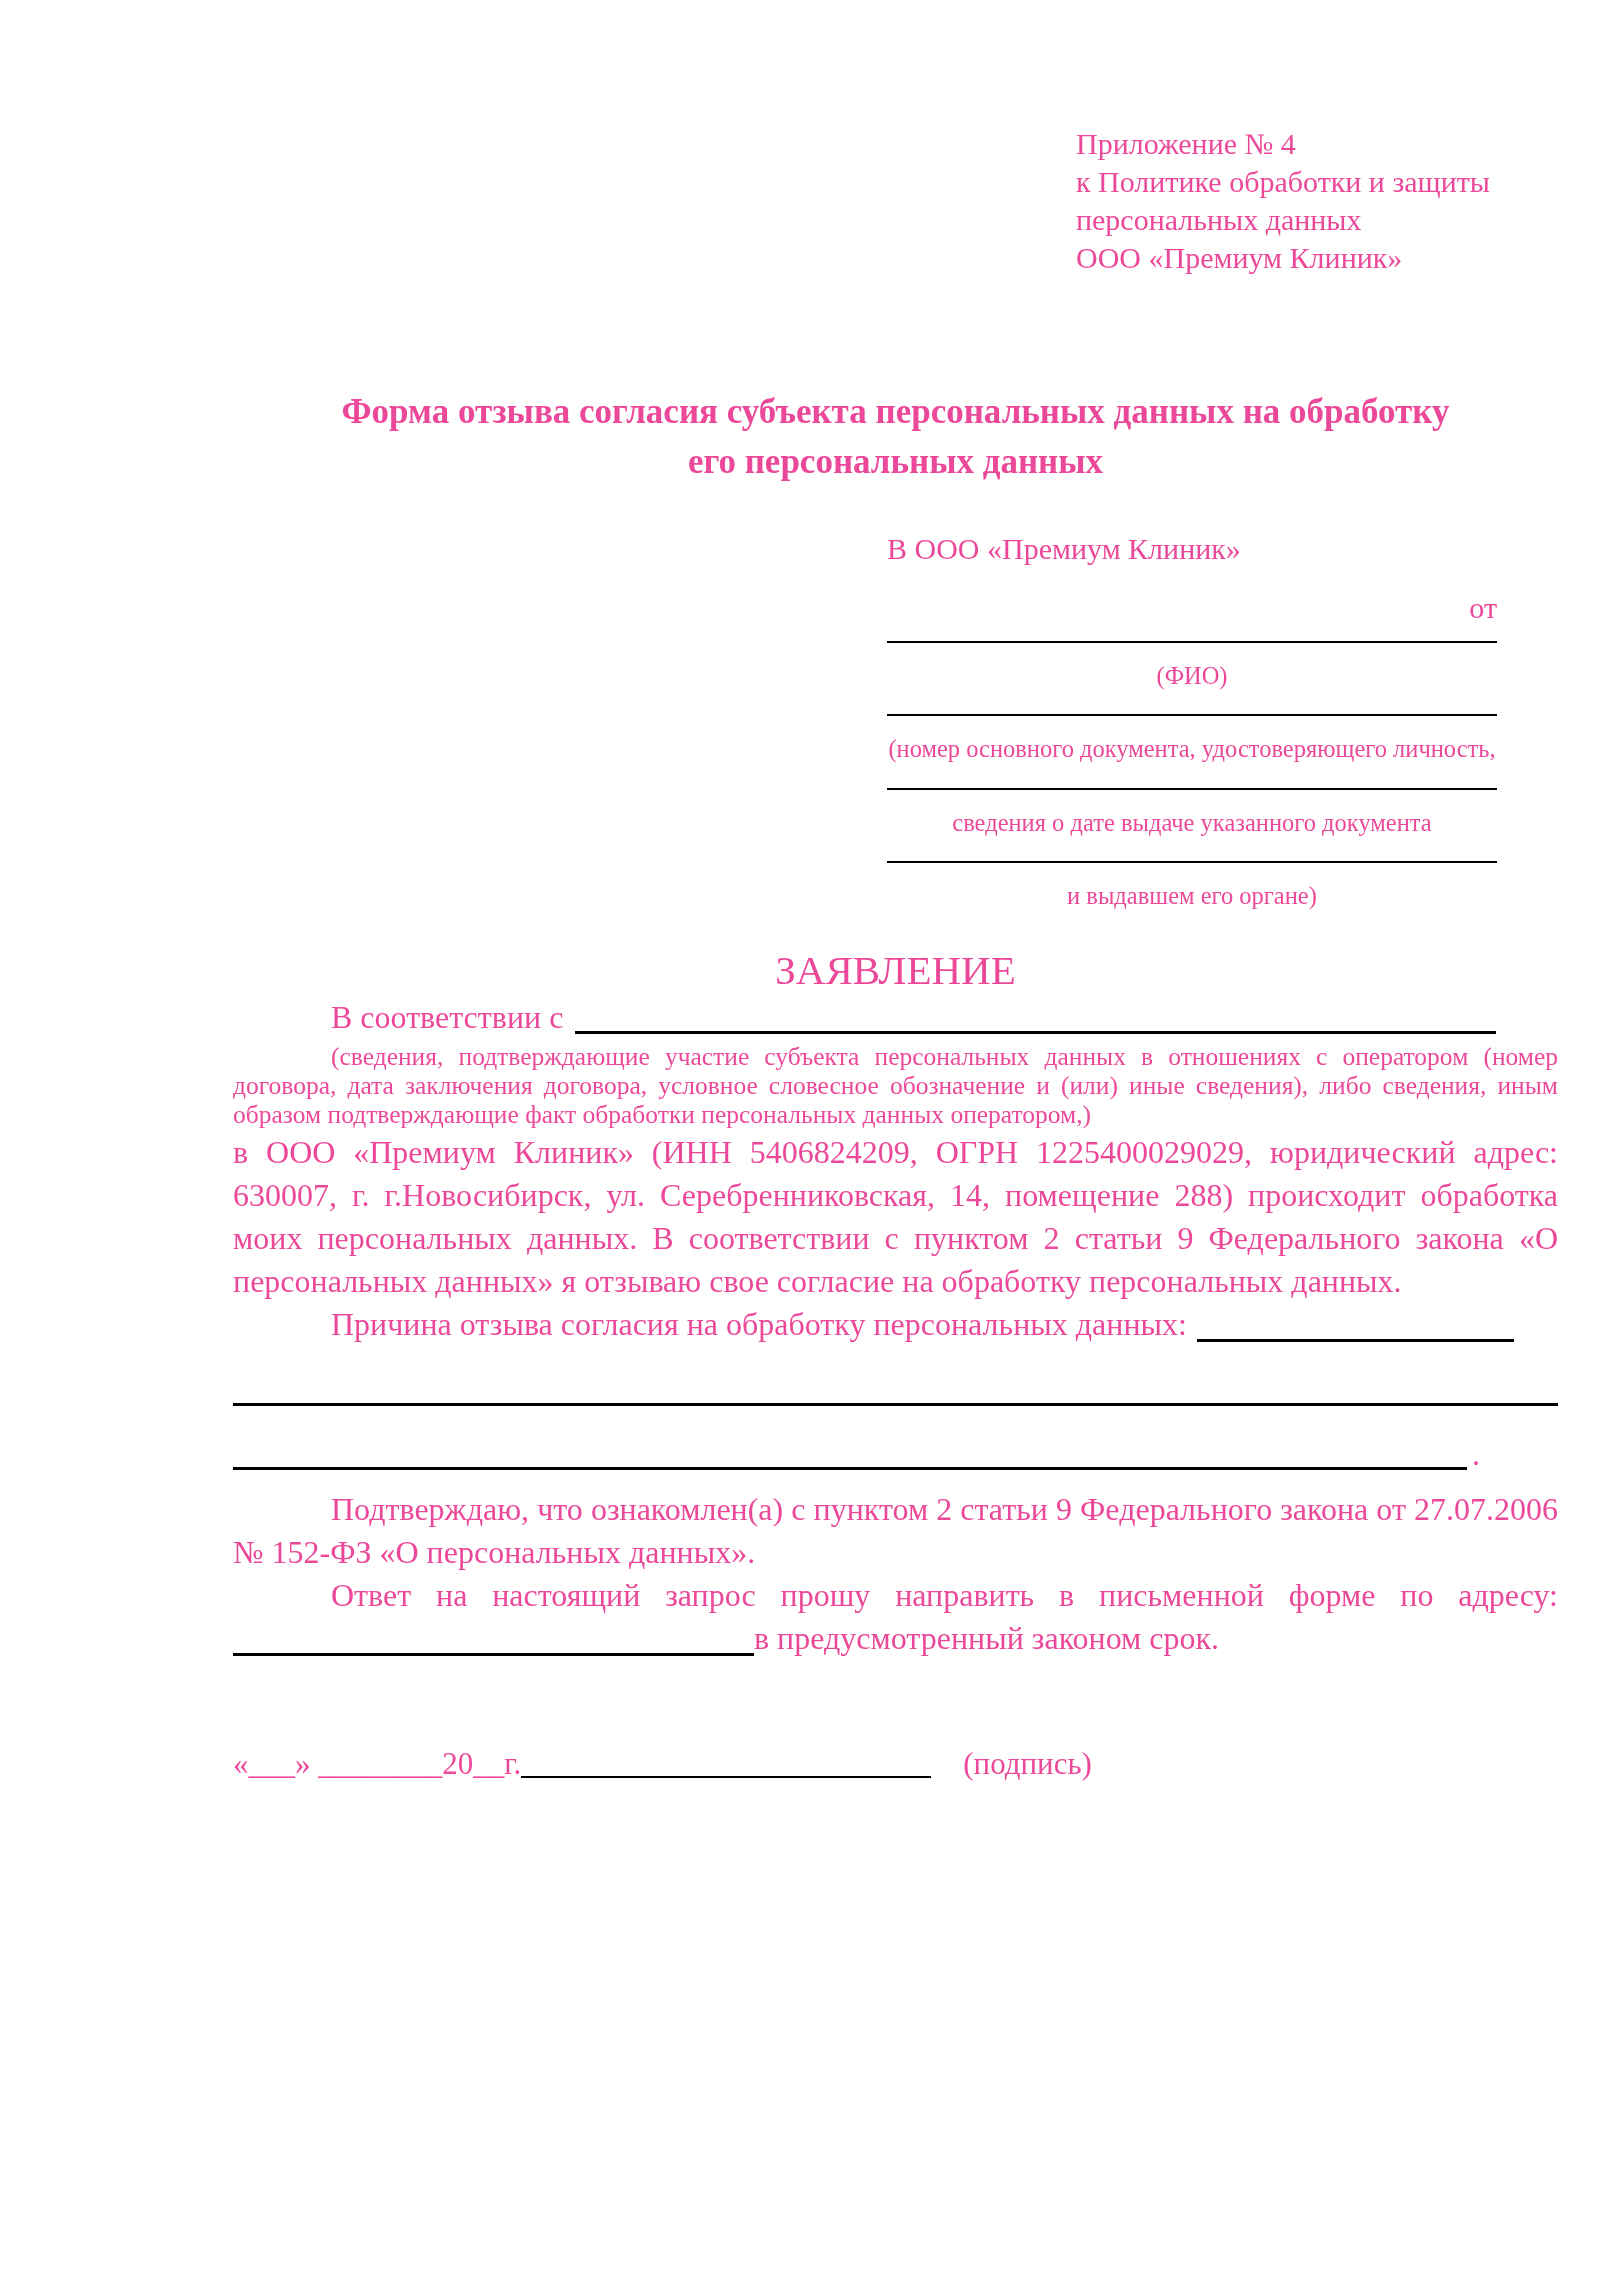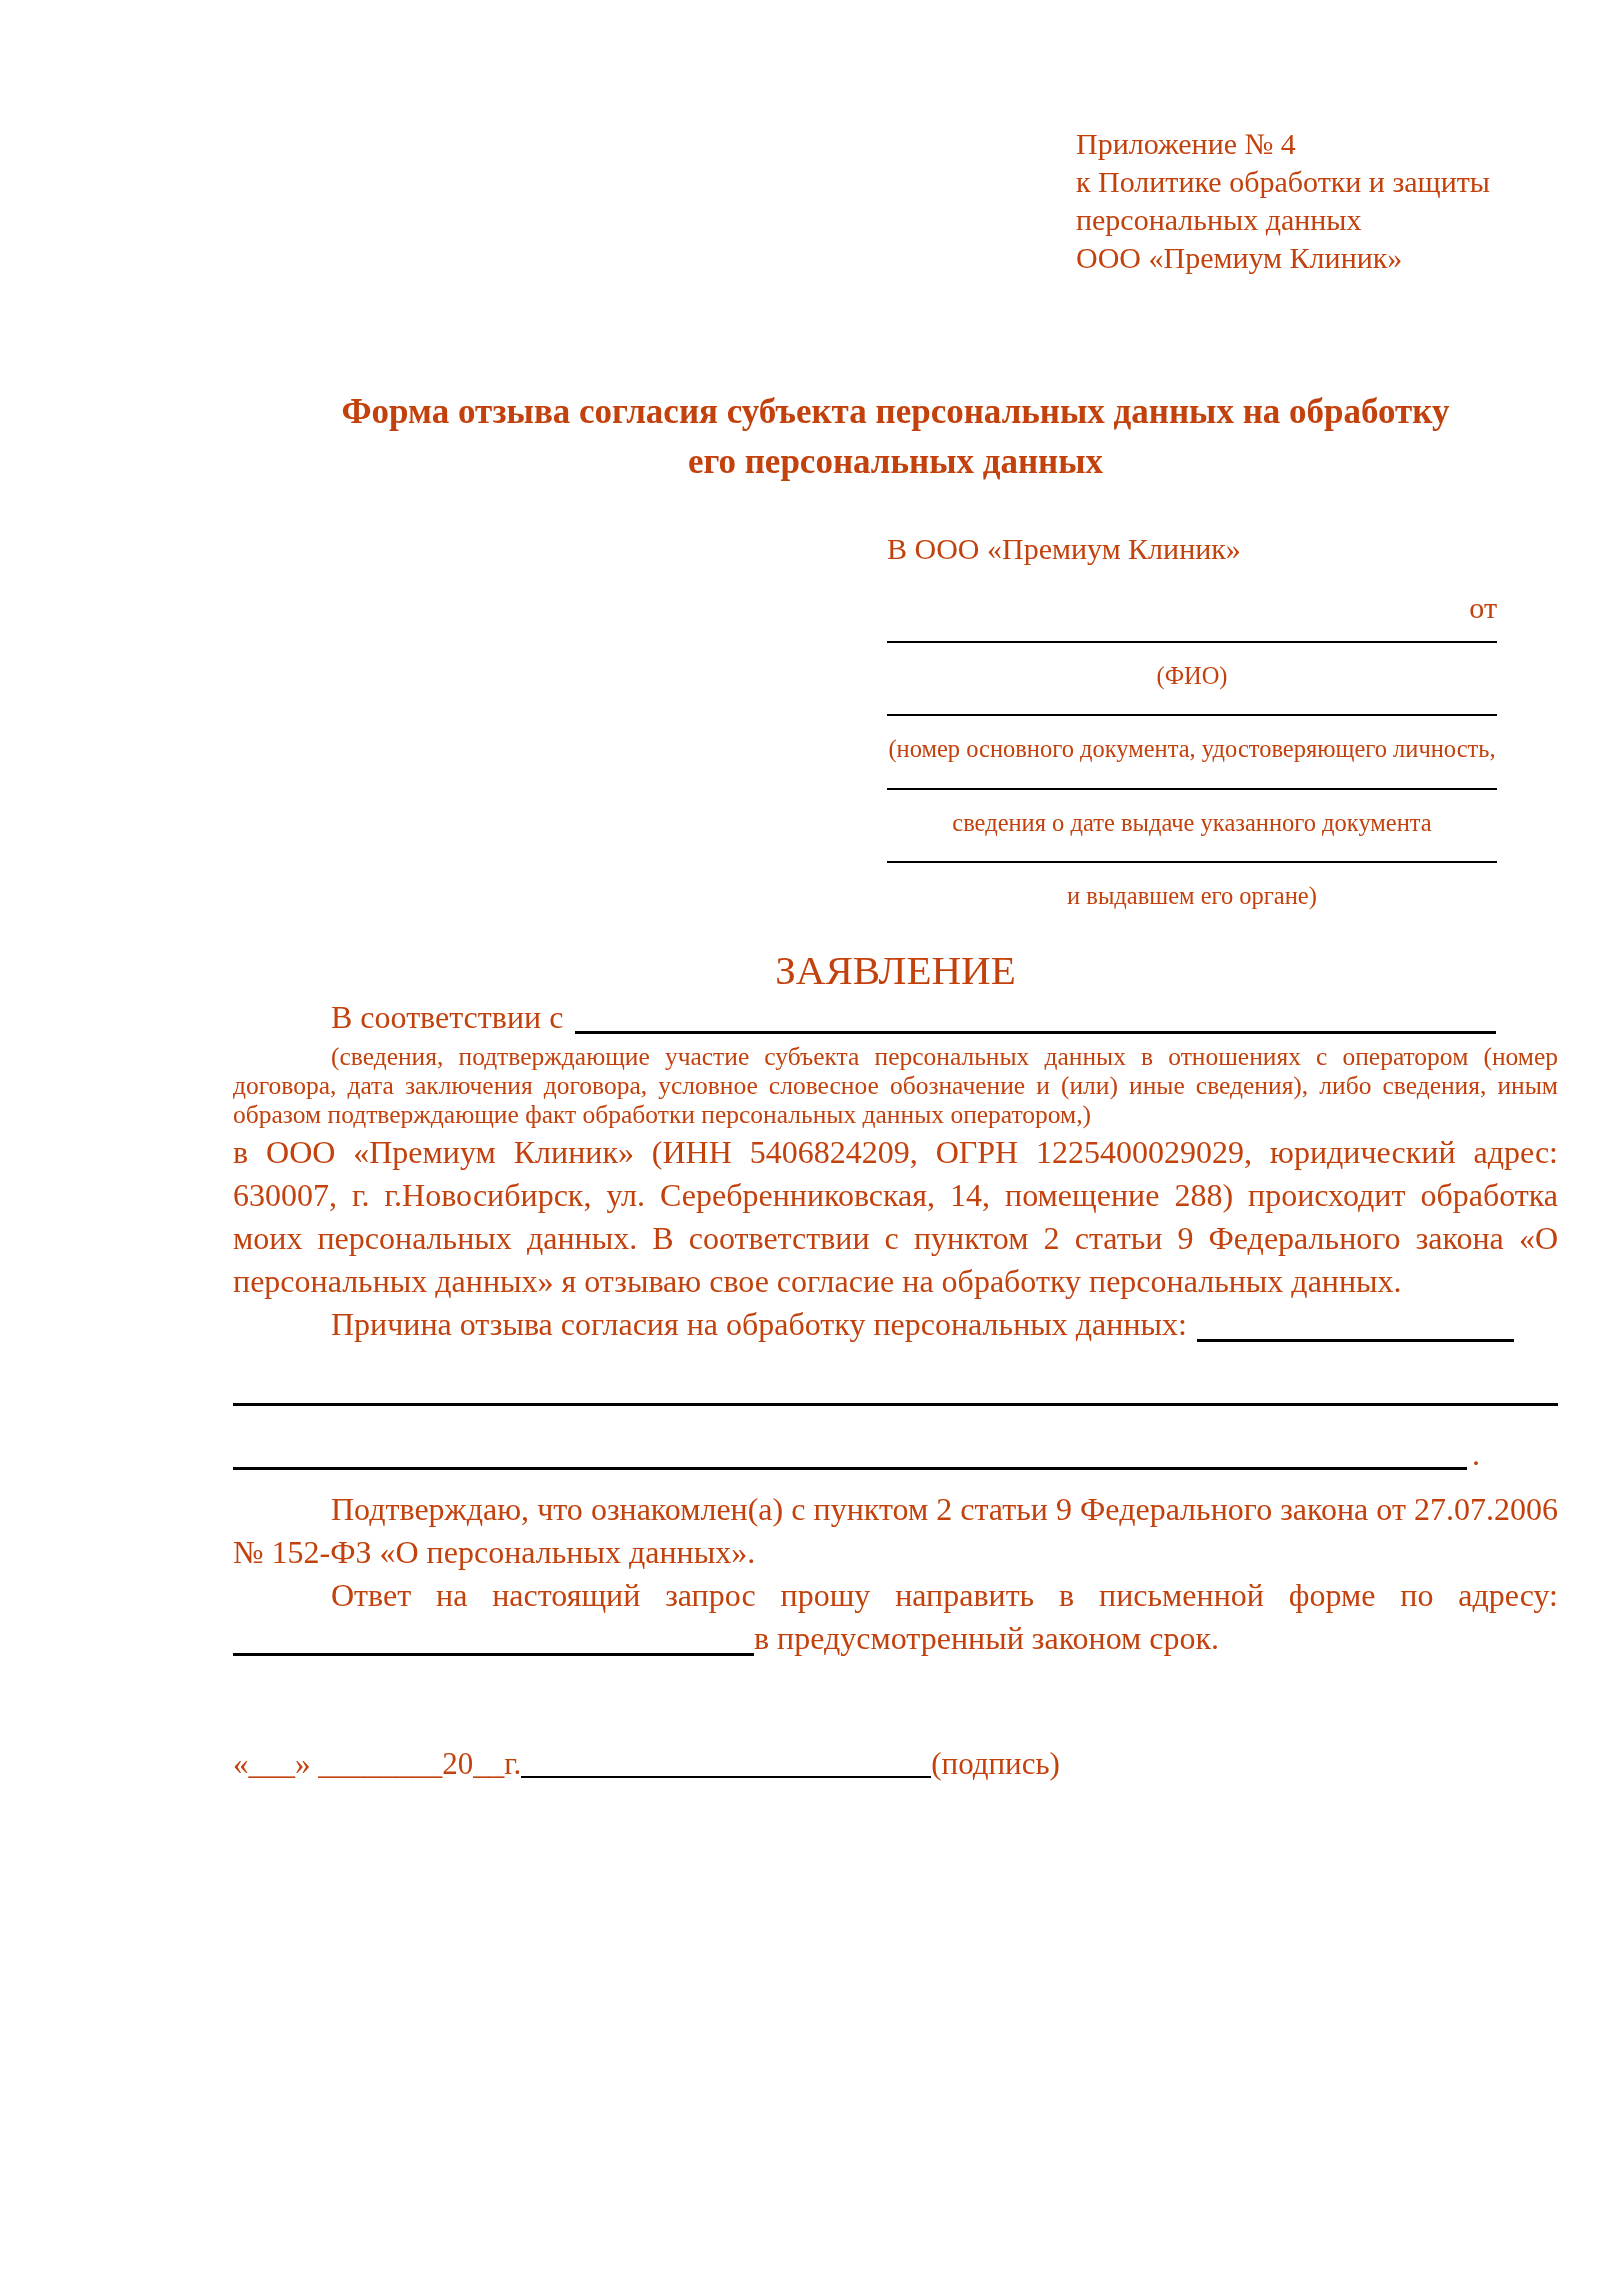--- a/index.html
+++ b/index.html
@@ -2,21 +2,21 @@
 <html><head>
 <meta charset="utf-8">
 <style>
   html, body { margin: 0; padding: 0; background: #e8e8e8; }
   .page {
     position: relative;
     width: 1621px;
     height: 2293px;
     margin: 0 auto;
     background: #ffffff;
-    color: #c2410c;
+    color: #ec4899;
     font-family: "Liberation Serif", "DejaVu Serif", serif;
     overflow: hidden;
   }
   .content { padding: 125px 63px 0 233px; }
 
   
   .appendix-note {
     margin-left: 843px;
     font-size: 30px;
     line-height: 38px;
@@ -131,21 +131,21 @@
 
   .signature-row {
     display: flex;
     justify-content: flex-start;
     align-items: flex-end;
     margin-top: 84px;
     margin-right: 78px;
     font-size: 31px;
     line-height: 39px;
   }
-  .sig-group { display: flex; align-items: flex-end; }
+  .sig-group { display: flex; align-items: flex-end; gap: 32px; }
   .sig-line {
     flex: none;
     width: 410px;
     border-bottom: 2.9px solid #000;
     margin-bottom: 4.9px;
   }
 </style>
 </head>
 <body>
 

